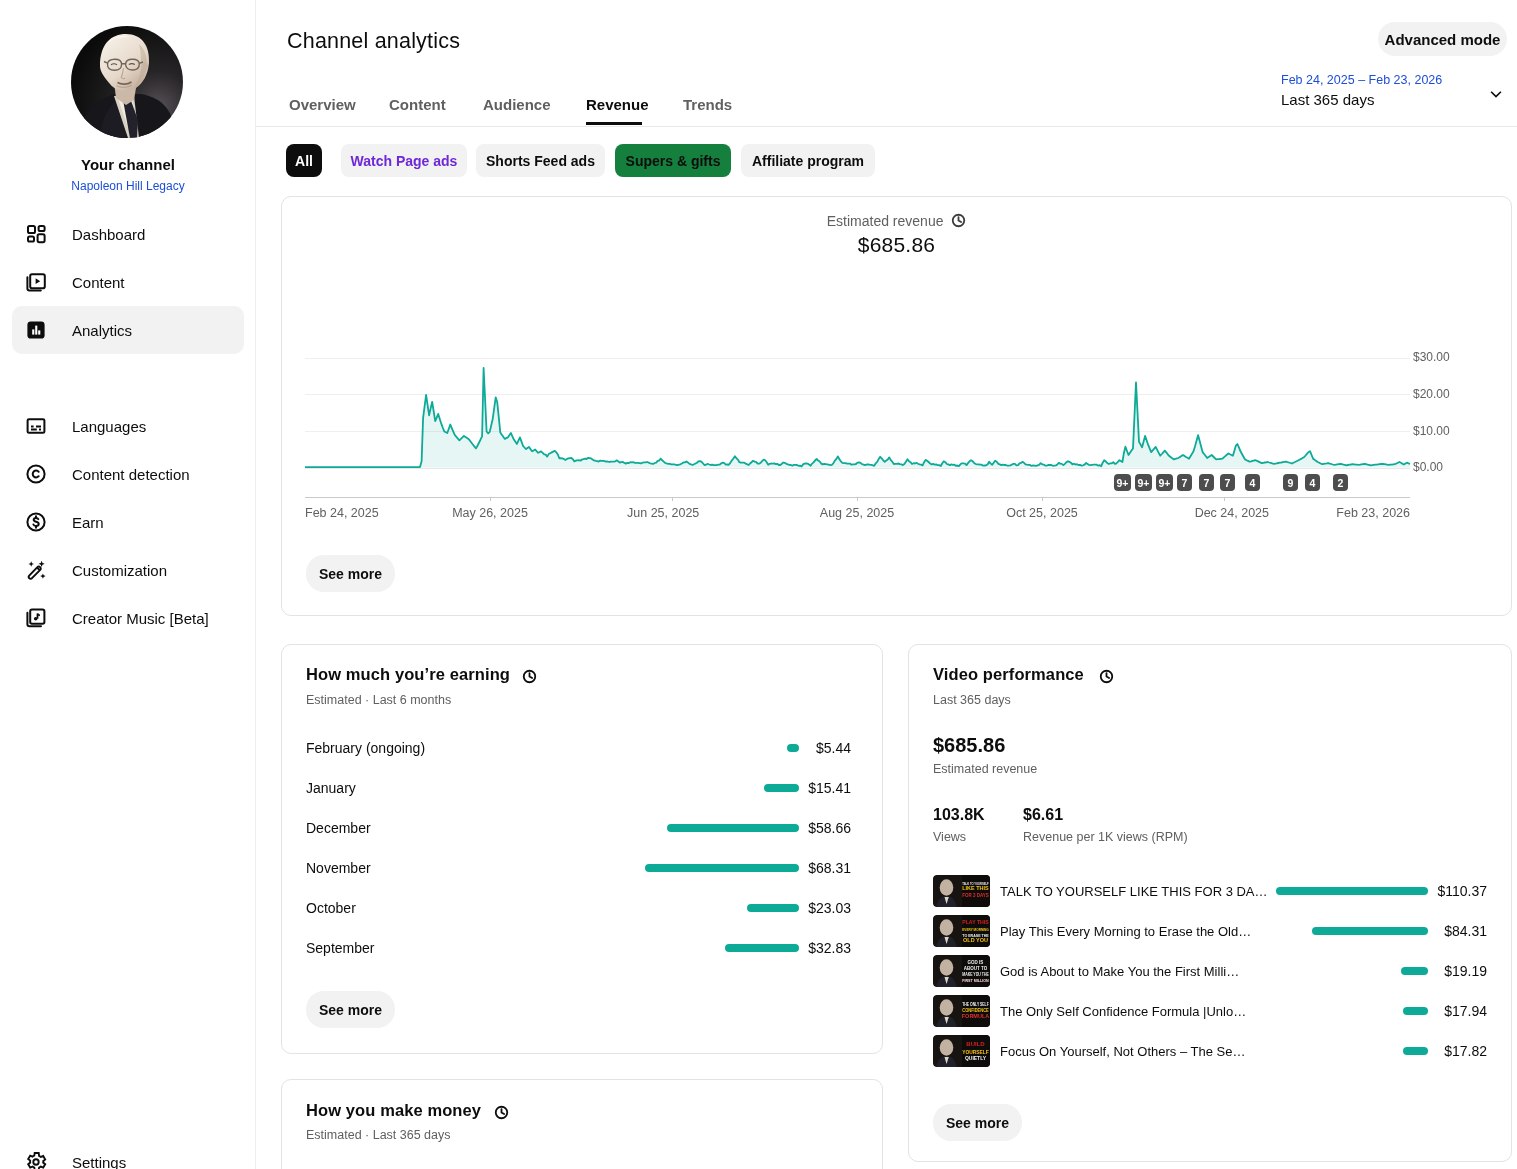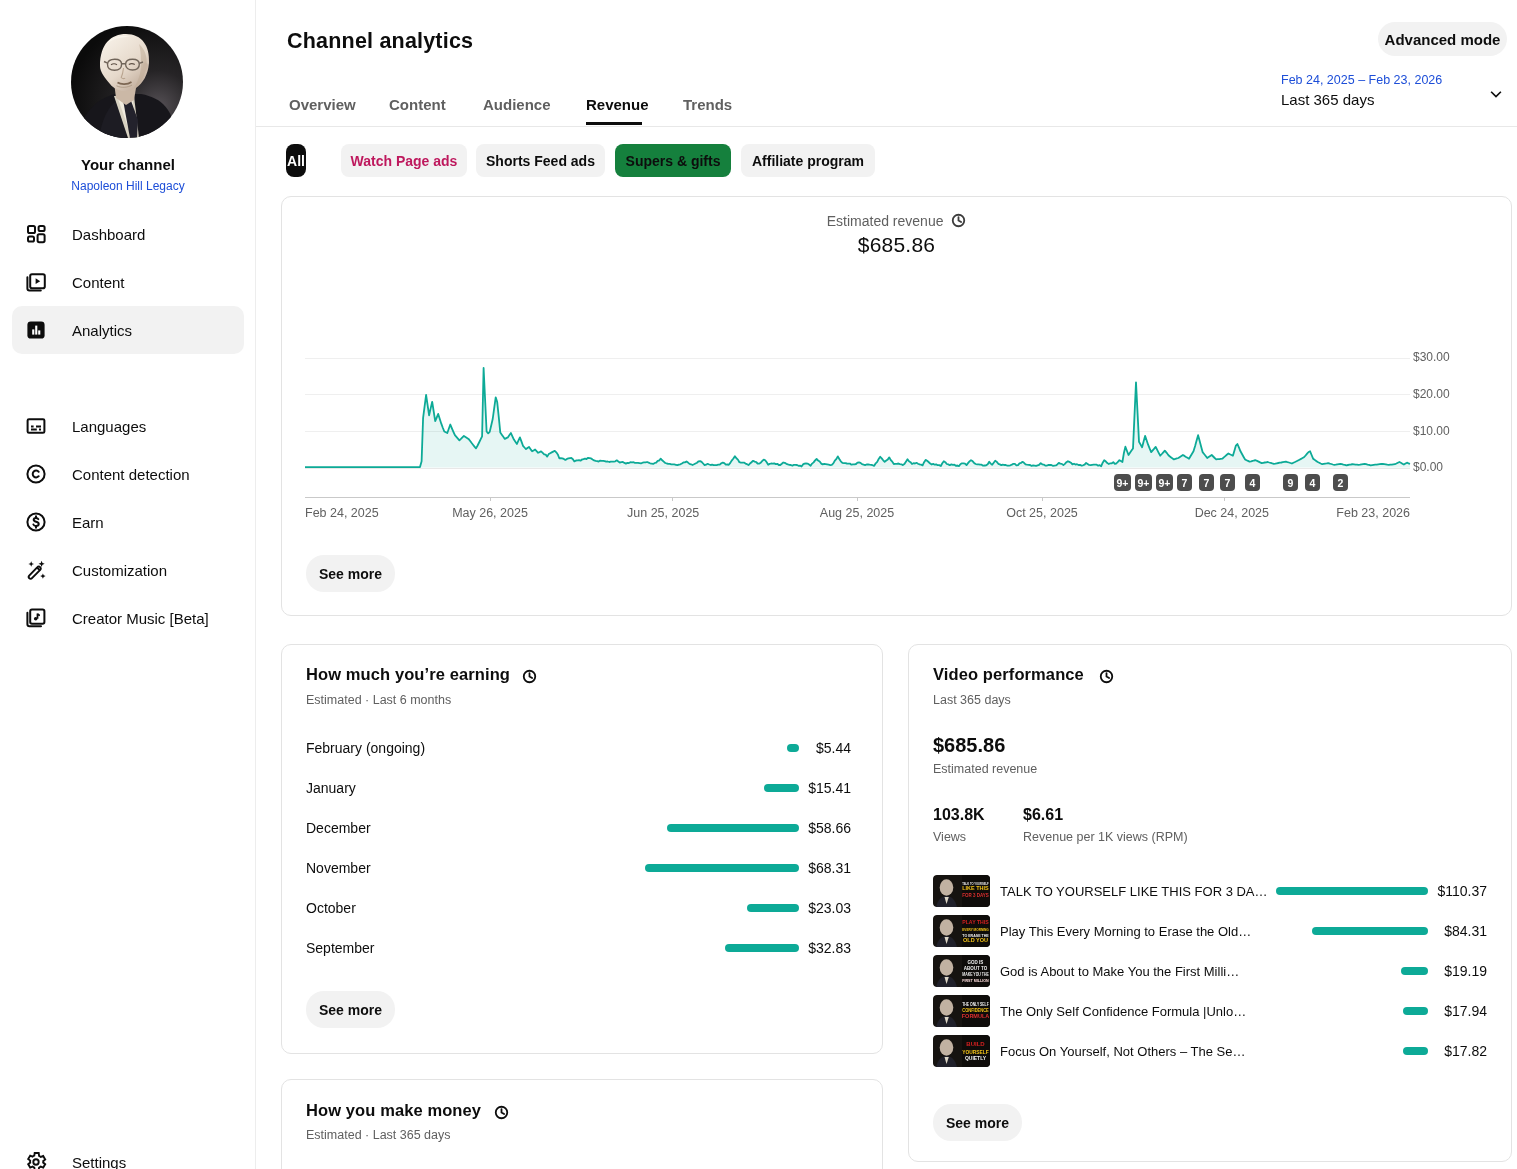--- a/index.html
+++ b/index.html
@@ -150,36 +150,36 @@
       <div class="lbl" style="">Creator Music [Beta]</div>
     </div>
 <div class="navitem" style="top:1138px">
       <svg width="24" height="24" viewBox="0 0 24 24" fill="none" stroke="#0d0d0d" stroke-width="1.9">
 <circle cx="12" cy="12" r="2.7"></circle>
 <path d="M19.3 12c0-.3 0-.7-.1-1l2-1.6-2-3.4-2.4 1c-.5-.4-1.1-.7-1.7-1L14.7 3h-4l-.4 2.6c-.6.2-1.2.5-1.7 1l-2.4-1-2 3.4 2 1.6c0 .3-.1.7-.1 1s0 .7.1 1l-2 1.6 2 3.4 2.4-1c.5.4 1.1.7 1.7 1l.4 2.6h4l.4-2.6c.6-.2 1.2-.6 1.7-1l2.4 1 2-3.4-2-1.6c.1-.3.1-.6.1-1z"></path>
       </svg>
       <div class="lbl">Settings</div>
     </div>
 </div>
-<div class="a" style="left:287px;top:29px;font-size:21.5px;font-weight:bold;letter-spacing:0.2px">Channel analytics</div>
+<div class="a" style="left:287px;top:29px;font-size:21.5px;font-weight:normal;letter-spacing:0.2px">Channel analytics</div>
 <div class="a" style="left:289px;top:96px;font-size:15px;font-weight:bold;color:#606060">Overview</div>
 <div class="a" style="left:389px;top:96px;font-size:15px;font-weight:bold;color:#606060">Content</div>
 <div class="a" style="left:483px;top:96px;font-size:15px;font-weight:bold;color:#606060">Audience</div>
 <div class="a" style="left:586px;top:96px;font-size:15px;font-weight:bold;color:#0d0d0d">Revenue</div>
 <div class="a" style="left:683px;top:96px;font-size:15px;font-weight:bold;color:#606060">Trends</div>
 <div class="a" style="left:586px;top:122px;width:56px;height:3px;background:#0d0d0d"></div>
 <div class="a" style="left:256px;top:126px;width:1261px;height:1px;background:#e8e8e8"></div>
 <div class="pill" style="left:1378px;top:22px;width:129px;height:34px;font-size:15px">Advanced mode</div>
 <div class="a gtxt" style="left:1281px;top:73px;font-size:12.5px">Feb 24, 2025 – Feb 23, 2026</div>
 <div class="a" style="left:1281px;top:91px;font-size:15px">Last 365 days</div>
 <svg class="a" style="left:1487px;top:85px" width="18" height="18" viewBox="0 0 24 24" fill="none">
 <path d="M5.5 9l6.5 6.5L18.5 9" stroke="#0d0d0d" stroke-width="2.2"></path>
   </svg>
-<div class="pill" style="left:286px;top:144px;width:20px;height:33px;border-radius:8px;background:#0d0d0d;color:#fff">All</div>
-<div class="pill" style="left:341px;top:144px;width:126px;height:33px;border-radius:8px;background:#f2f2f2;color:#be185d">Watch Page ads</div>
+<div class="pill" style="left:286px;top:144px;width:36px;height:33px;border-radius:8px;background:#0d0d0d;color:#fff">All</div>
+<div class="pill" style="left:341px;top:144px;width:126px;height:33px;border-radius:8px;background:#f2f2f2;color:#6d28d9">Watch Page ads</div>
 <div class="pill" style="left:476px;top:144px;width:129px;height:33px;border-radius:8px;background:#f2f2f2;color:#0d0d0d">Shorts Feed ads</div>
 <div class="pill" style="left:615px;top:144px;width:116px;height:33px;border-radius:8px;background:#15803d;color:#0d0d0d">Supers &amp; gifts</div>
 <div class="pill" style="left:741px;top:144px;width:134px;height:33px;border-radius:8px;background:#f2f2f2;color:#0d0d0d">Affiliate program</div>
 <div class="card" style="left:281px;top:196px;width:1231px;height:420px"></div>
 <div class="a" style="left:281px;top:211px;width:1231px;text-align:center;font-size:14px;color:#606060">
 Estimated revenue&nbsp;&nbsp;<span style="position:relative;top:2px"><svg width="15" height="15" viewBox="0 0 24 24" fill="none">
 <circle cx="12" cy="12" r="9.2" stroke="#3c3c3c" stroke-width="2.88"></circle>
 <path d="M12 6.5V12l4.2 2.5" stroke="#3c3c3c" stroke-width="2.88" fill="none" stroke-linecap="round"></path>
       </svg></span></div>
 <div class="a" style="left:281px;top:233px;width:1231px;text-align:center;font-size:21px;letter-spacing:0.2px">$685.86</div>

